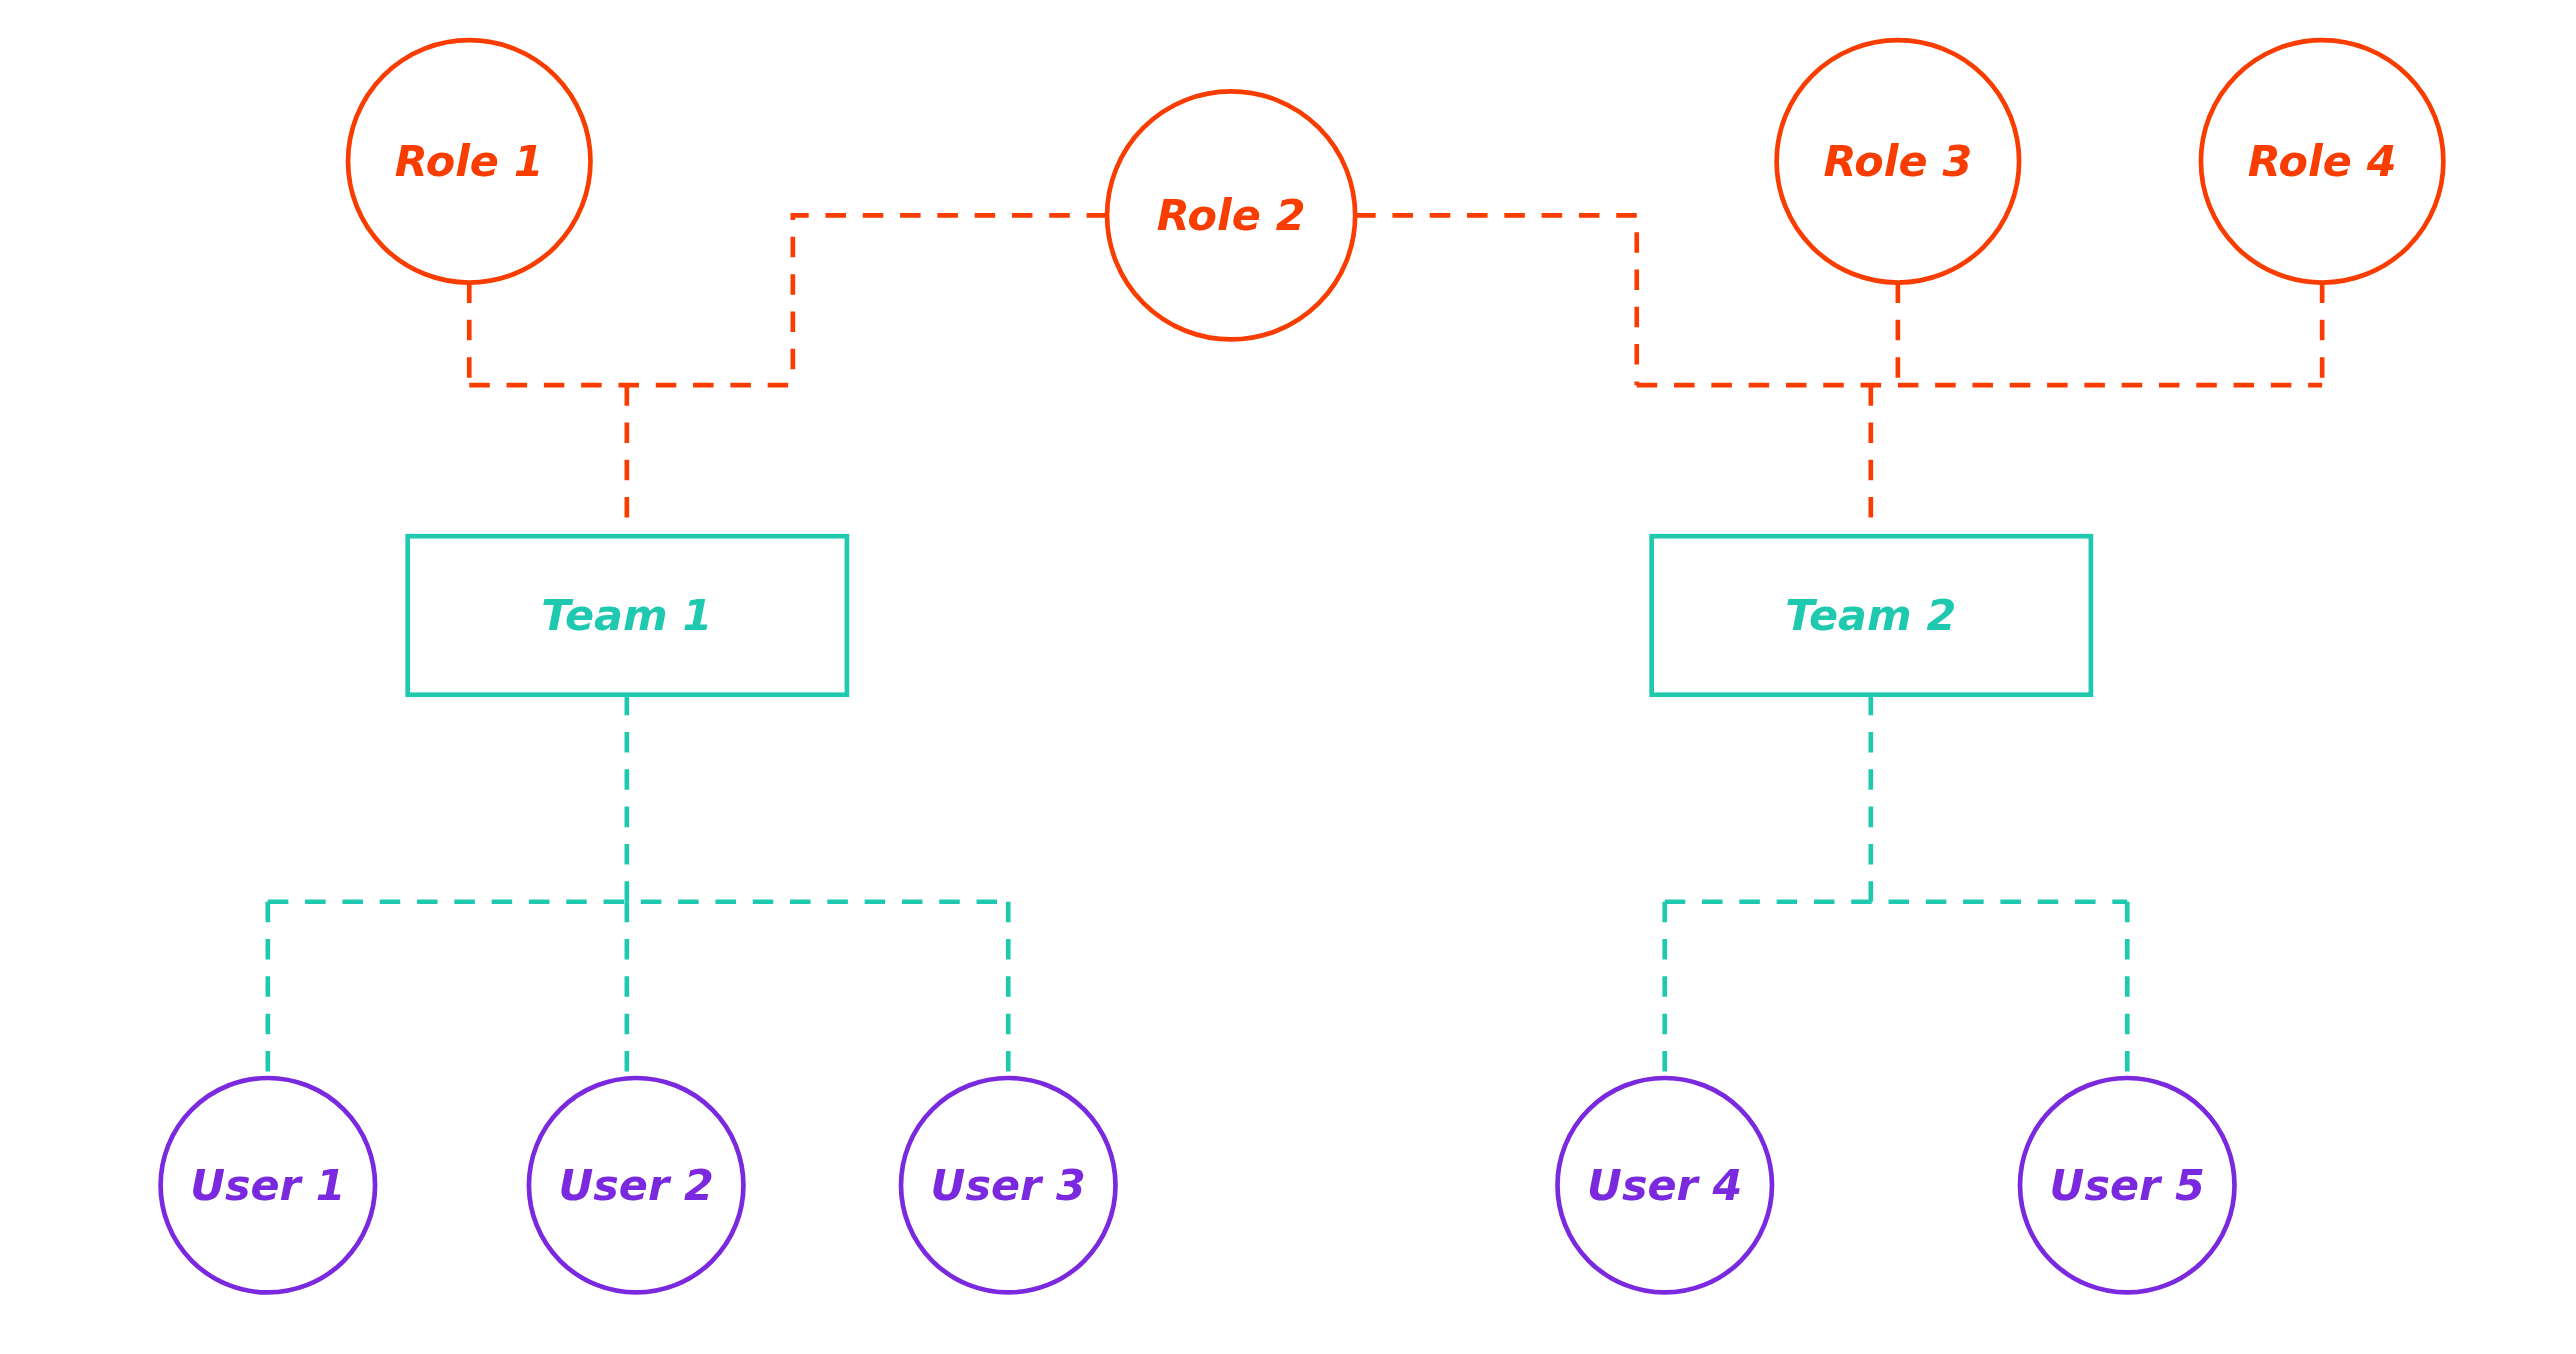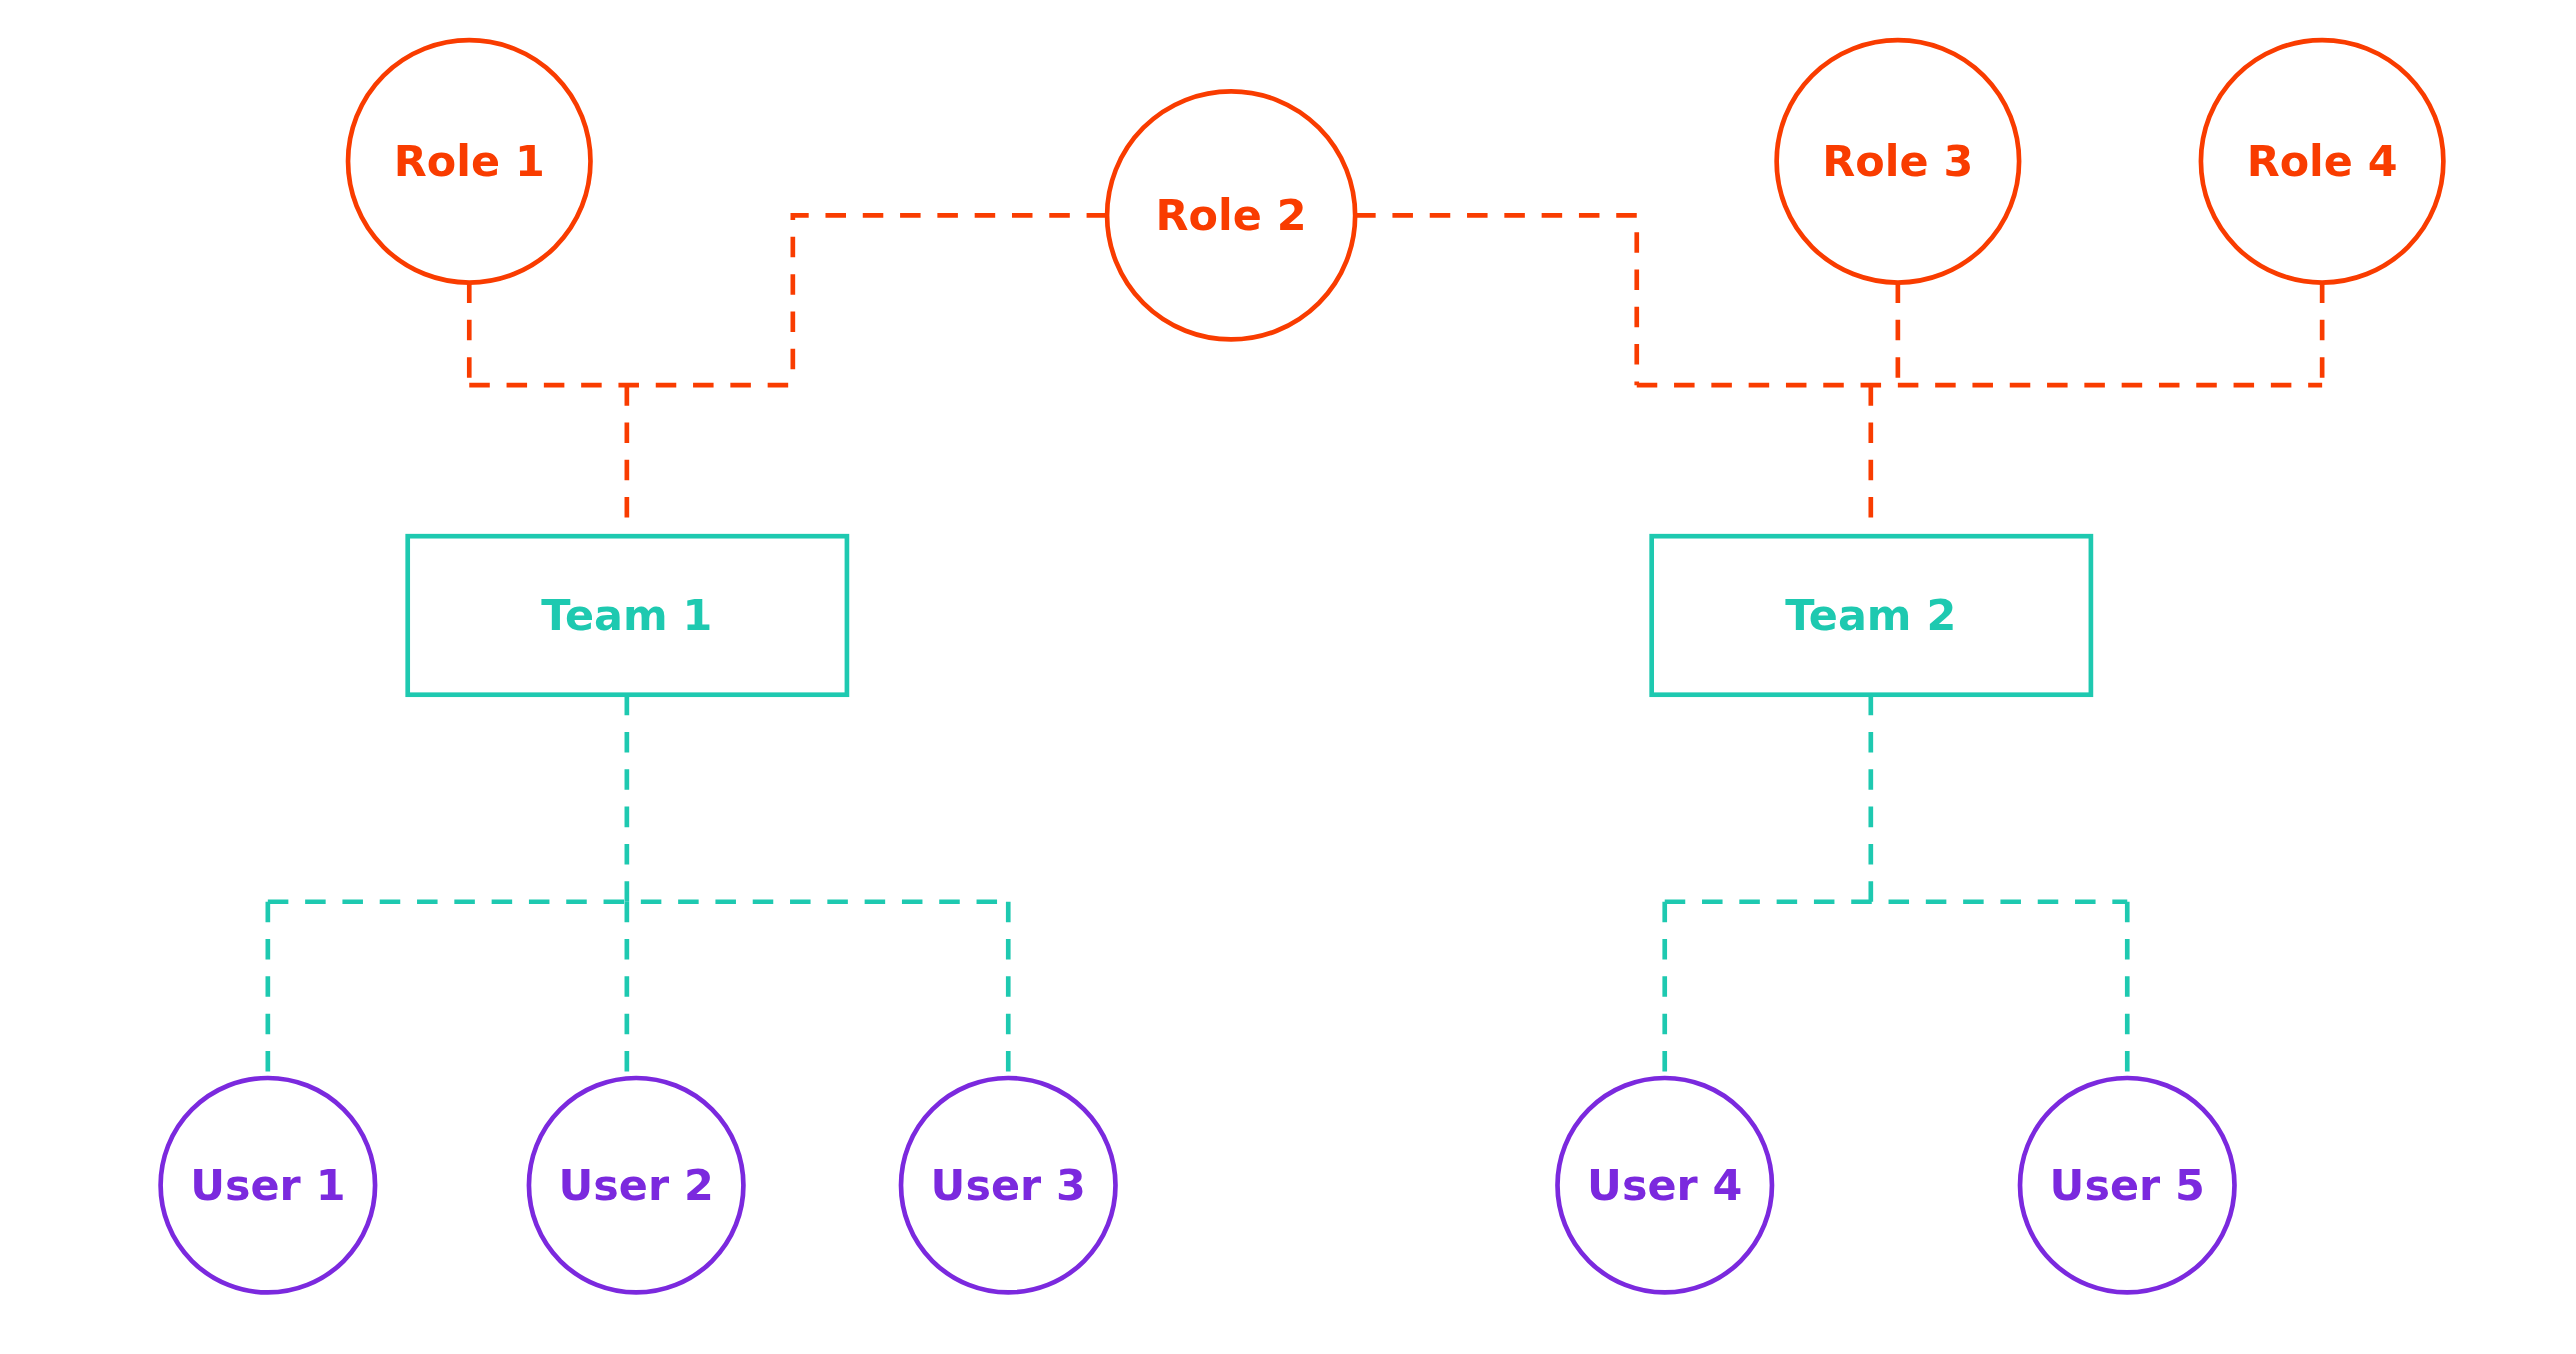--- a/index.html
+++ b/index.html
@@ -12,20 +12,21 @@
     width: 2576px;
     height: 1354px;
     overflow: hidden;
     font-family: "DejaVu Sans", "Liberation Sans", sans-serif;
   }
   #diagram-root {
     position: relative;
     width: 2576px;
     height: 1354px;
     background: #ffffff;
+    font-style: italic;
   }
   svg.canvas {
     display: block;
     width: 2576px;
     height: 1354px;
   }
   .node-shape {
     fill: #ffffff;
     stroke-width: 5;
   }

